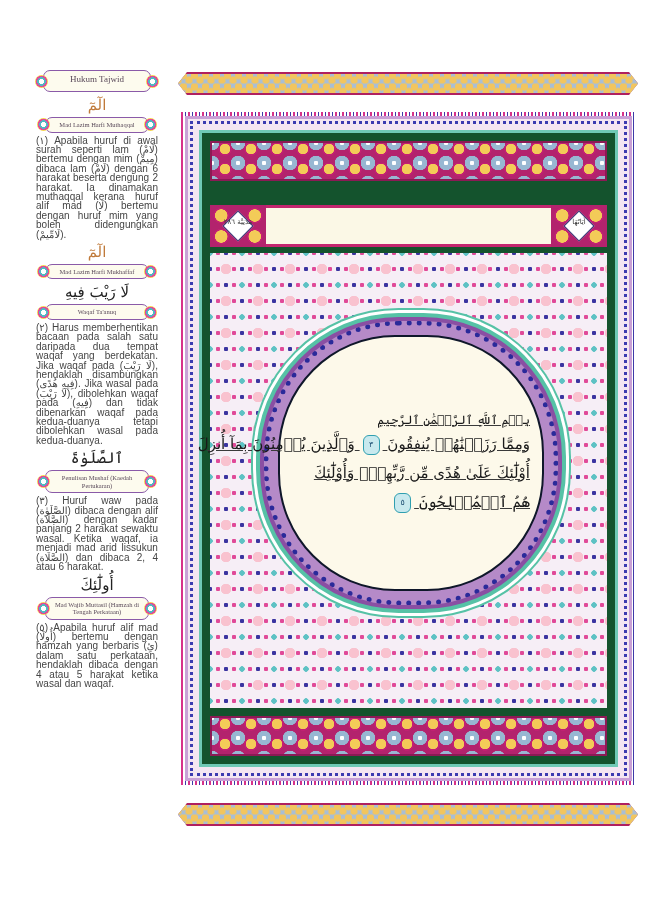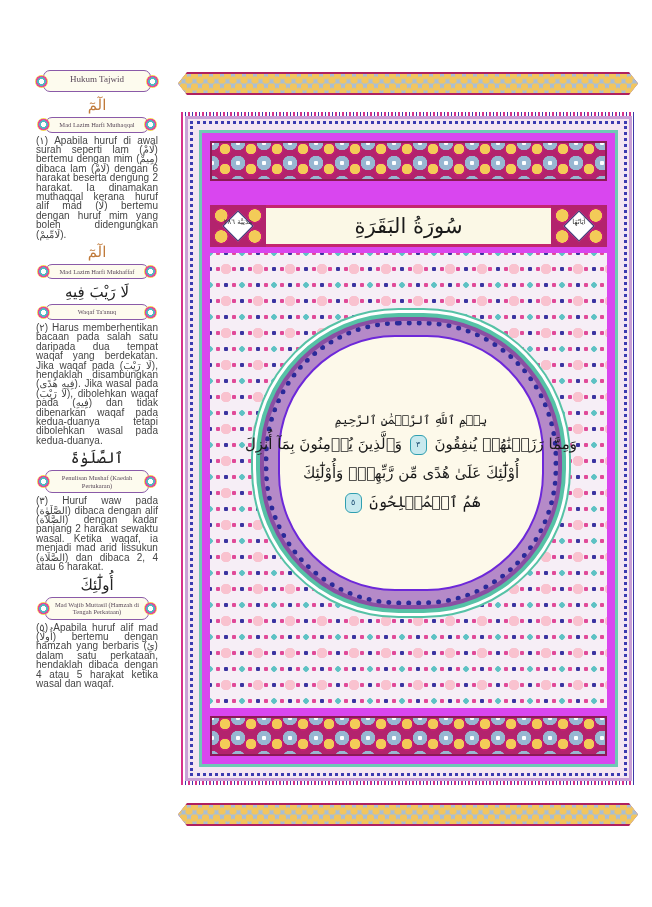--- a/index.html
+++ b/index.html
@@ -69,21 +69,21 @@
     position: relative;
   }
   .dot-border {
     position: absolute; inset: 2px;
     border: 3px dotted #3b3bb0;
     pointer-events: none;
   }
   .frame-inner2 {
     position: absolute; left: 11px; top: 11px; right: 11px; bottom: 11px;
     border: 3px solid #6fc9b5;
-    background: #d946ef;
+    background: #14532d;
   }
   .orn-row {
     position: absolute; left: 8px; right: 8px; height: 40px;
     background:
       radial-gradient(circle at 50% 30%, #f3cb58 0 5px, #c32074 5.5px 6.5px, transparent 7px) 0 0/26px 20px,
       radial-gradient(circle at 50% 50%, #ffffff 0 2px, #98b7d2 2.5px 7px, transparent 7.5px) 13px 10px/26px 20px,
       #b3236d;
     border: 2px solid #8c1a55;
   }
   .orn-row.top { top: 8px; }
@@ -144,23 +144,24 @@
   .med-dots {
     position: absolute; inset: 8px;
     border-radius: 46%/48%;
     border: 5px dotted #2a2a9a;
     background: #b58ac8;
   }
   .med-inner {
     position: absolute; inset: 22px;
     border-radius: 44%/46%;
     background: #fdf9ea;
-    border: 2px solid #6d28d9;
-    display: flex; flex-direction: column; align-items: center; justify-content: center;
+    border: 2px solid #0f172a;
+    display: flex; flex-direction: column; align-items: flex-end; justify-content: center;
     padding: 10px 12px;
+    text-decoration: underline;
   }
   .verse-line {
     direction: rtl; font-family: "DejaVu Serif", serif; font-size: 15px;
     color: #1a1a1a; line-height: 29px; white-space: nowrap; text-align: center;
   }
   .verse-line.basmala { font-size: 12px; line-height: 20px; }
   .ayah-marker {
     display: inline-block; width: 17px; height: 20px; margin: 0 3px;
     vertical-align: middle; text-align: center;
     border-radius: 6px; background: #c8e9ee; border: 1.5px solid #2f9fb0;
@@ -225,21 +226,20 @@
     <div class="dot-border"></div>
     <div class="frame-inner2">
 
       <div class="orn-row top"></div>
 
       <div class="title-bar">
         <div class="title-cap l">
           <div class="diamond"></div>
           <div class="cap-text">مَدَنِيَّة ٢٨٦</div>
         </div>
-        <div class="surah-title">سُورَةُ البَقَرَةِ</div>
         <div class="title-cap r">
           <div class="diamond"></div>
           <div class="cap-text">آيَاتُهَا</div>
         </div>
       </div>
 
       <div class="mosaic"></div>
 
       <div class="medallion">
         <div class="med-ring"></div>

